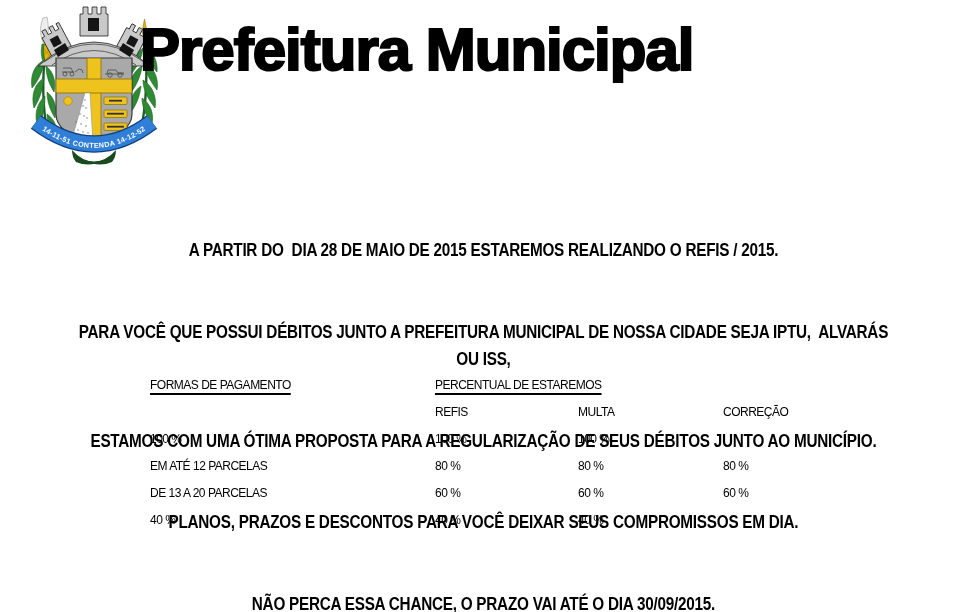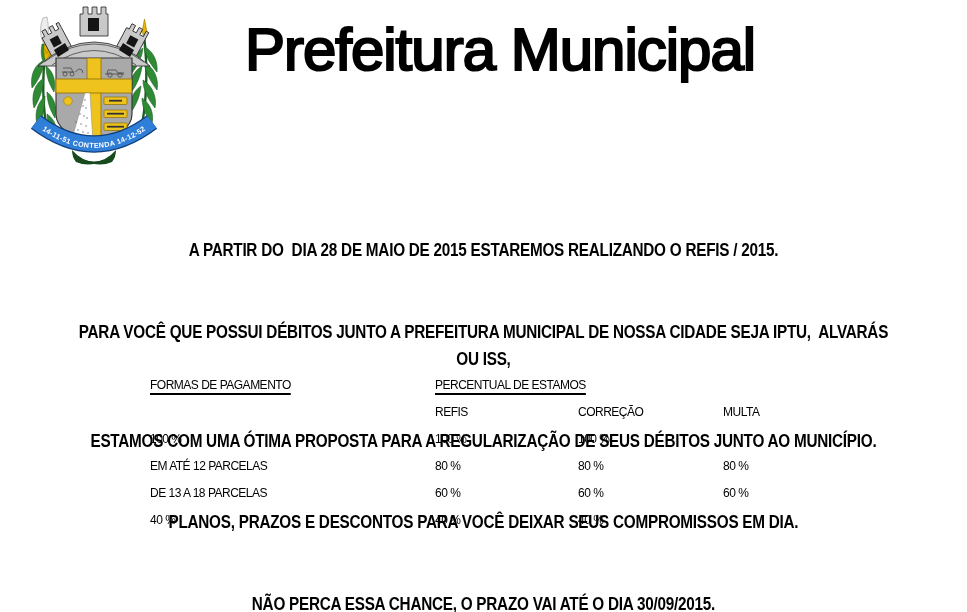--- a/index.html
+++ b/index.html
@@ -2,22 +2,22 @@
 <html><head>
 <meta charset="utf-8">
 <style>
   html,body{margin:0;padding:0;}
   body{
     width:967px;height:612px;background:#ffffff;position:relative;overflow:hidden;
     font-family:"Liberation Sans","DejaVu Sans",sans-serif;color:#000;
   }
   .logo{position:absolute;left:28px;top:2px;width:132px;height:164px;}
   .title{
-    position:absolute;top:16px;left:140px;width:720px;text-align:center;
-    font-weight:400;font-size:60px;line-height:68px;letter-spacing:-1px;
+    position:absolute;top:16px;left:140px;width:720px;text-align:left;
+    font-weight:700;font-size:60px;line-height:68px;letter-spacing:-1px;
     -webkit-text-stroke:2.2px #000;
   }
   .announcement{
     position:absolute;top:183px;left:0;width:967px;text-align:center;
     font-weight:700;font-size:18px;line-height:27.2px;letter-spacing:-0.3px;
     transform:scaleX(0.85);transform-origin:483px 0;white-space:pre-wrap;
   }
   .ptable{
     position:absolute;top:371px;left:150px;font-weight:400;font-size:12px;
     letter-spacing:-0.5px;
@@ -160,42 +160,42 @@
     <div>NÃO PERCA ESSA CHANCE, O PRAZO VAI ATÉ O DIA 30/09/2015.</div>
     
   </div>
 
   <div class="ptable">
     <div class="trow thead">
       <div class="cell">
         <span class="u">FORMAS DE PAGAMENTO</span>
       </div>
       <div class="cell">
-        <span class="u">PERCENTUAL DE ESTAMOS</span>
+        <span class="u">PERCENTUAL DE ESTAREMOS</span>
       </div>
     </div>
     <div class="trow">
       <div class="cell"></div>
       <div class="cell">REFIS</div>
+      <div class="cell">MULTA</div>
       <div class="cell">CORREÇÃO</div>
-      <div class="cell">MULTA</div>
     </div>
     <div class="trow">
       <div class="cell">100 %</div>
       <div class="cell">100 %</div>
       <div class="cell">100 %</div>
     </div>
     <div class="trow">
       <div class="cell">EM ATÉ 12 PARCELAS</div>
       <div class="cell">80 %</div>
       <div class="cell">80 %</div>
       <div class="cell">80 %</div>
     </div>
     <div class="trow">
-      <div class="cell">DE 13 A 18 PARCELAS</div>
+      <div class="cell">DE 13 A 20 PARCELAS</div>
       <div class="cell">60 %</div>
       <div class="cell">60 %</div>
       <div class="cell">60 %</div>
     </div>
     <div class="trow">
       <div class="cell">40 %</div>
       <div class="cell">40 %</div>
       <div class="cell">40 %</div>
     </div>
   </div>

